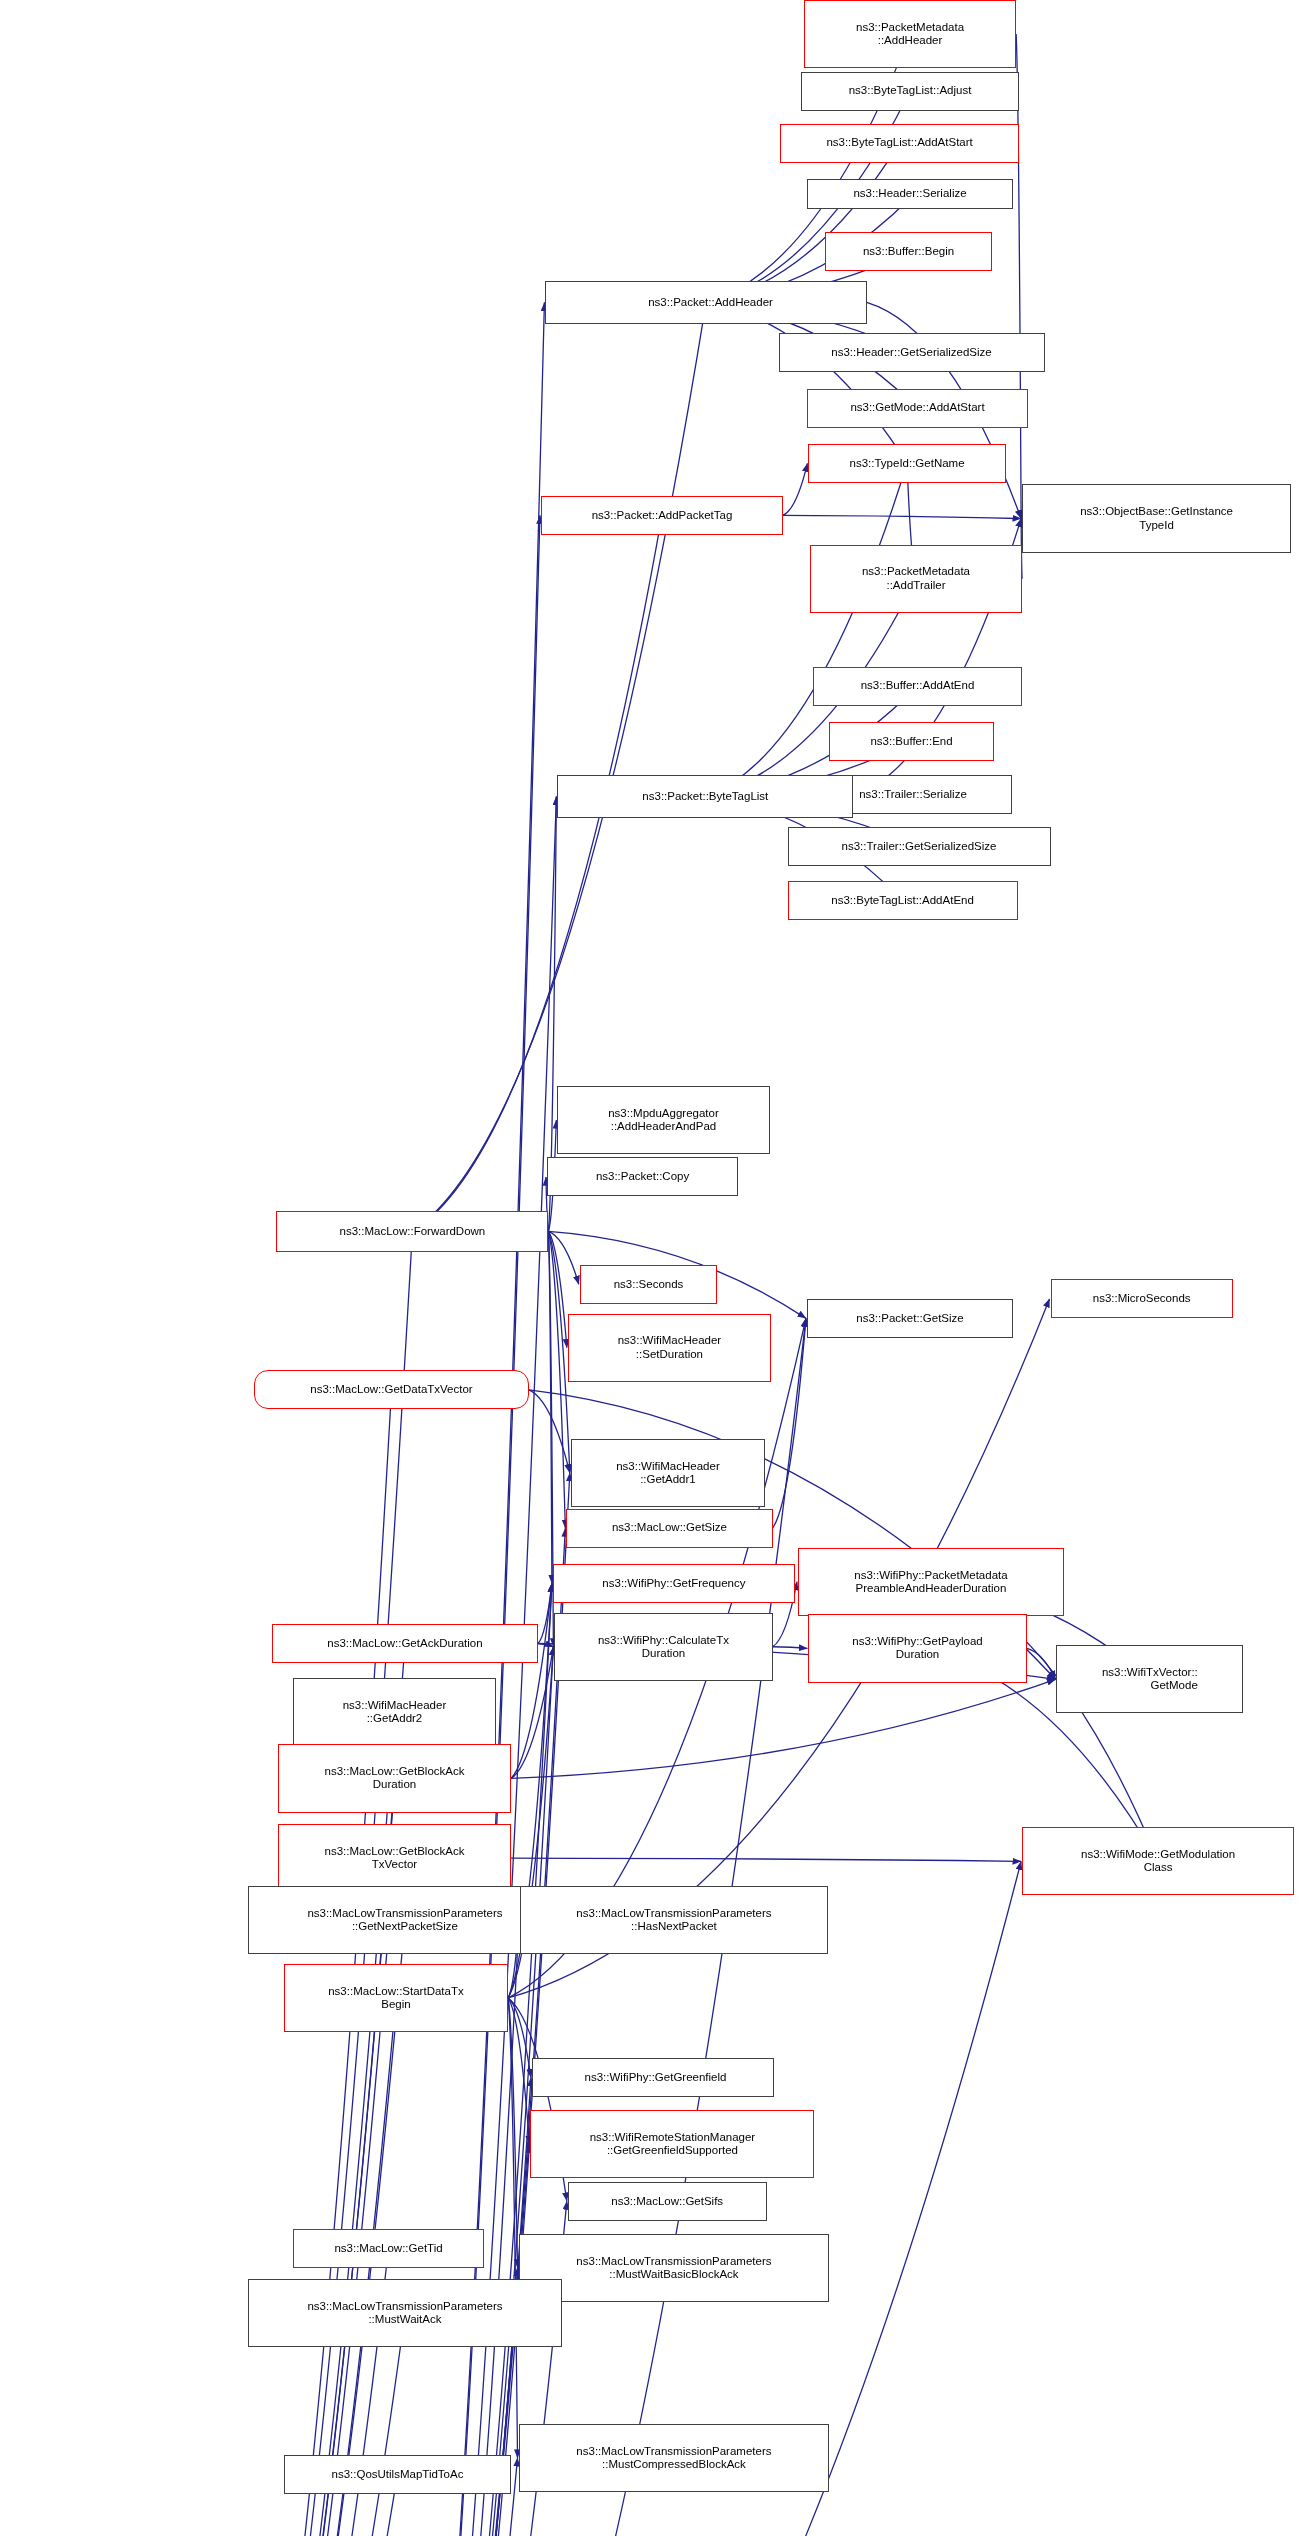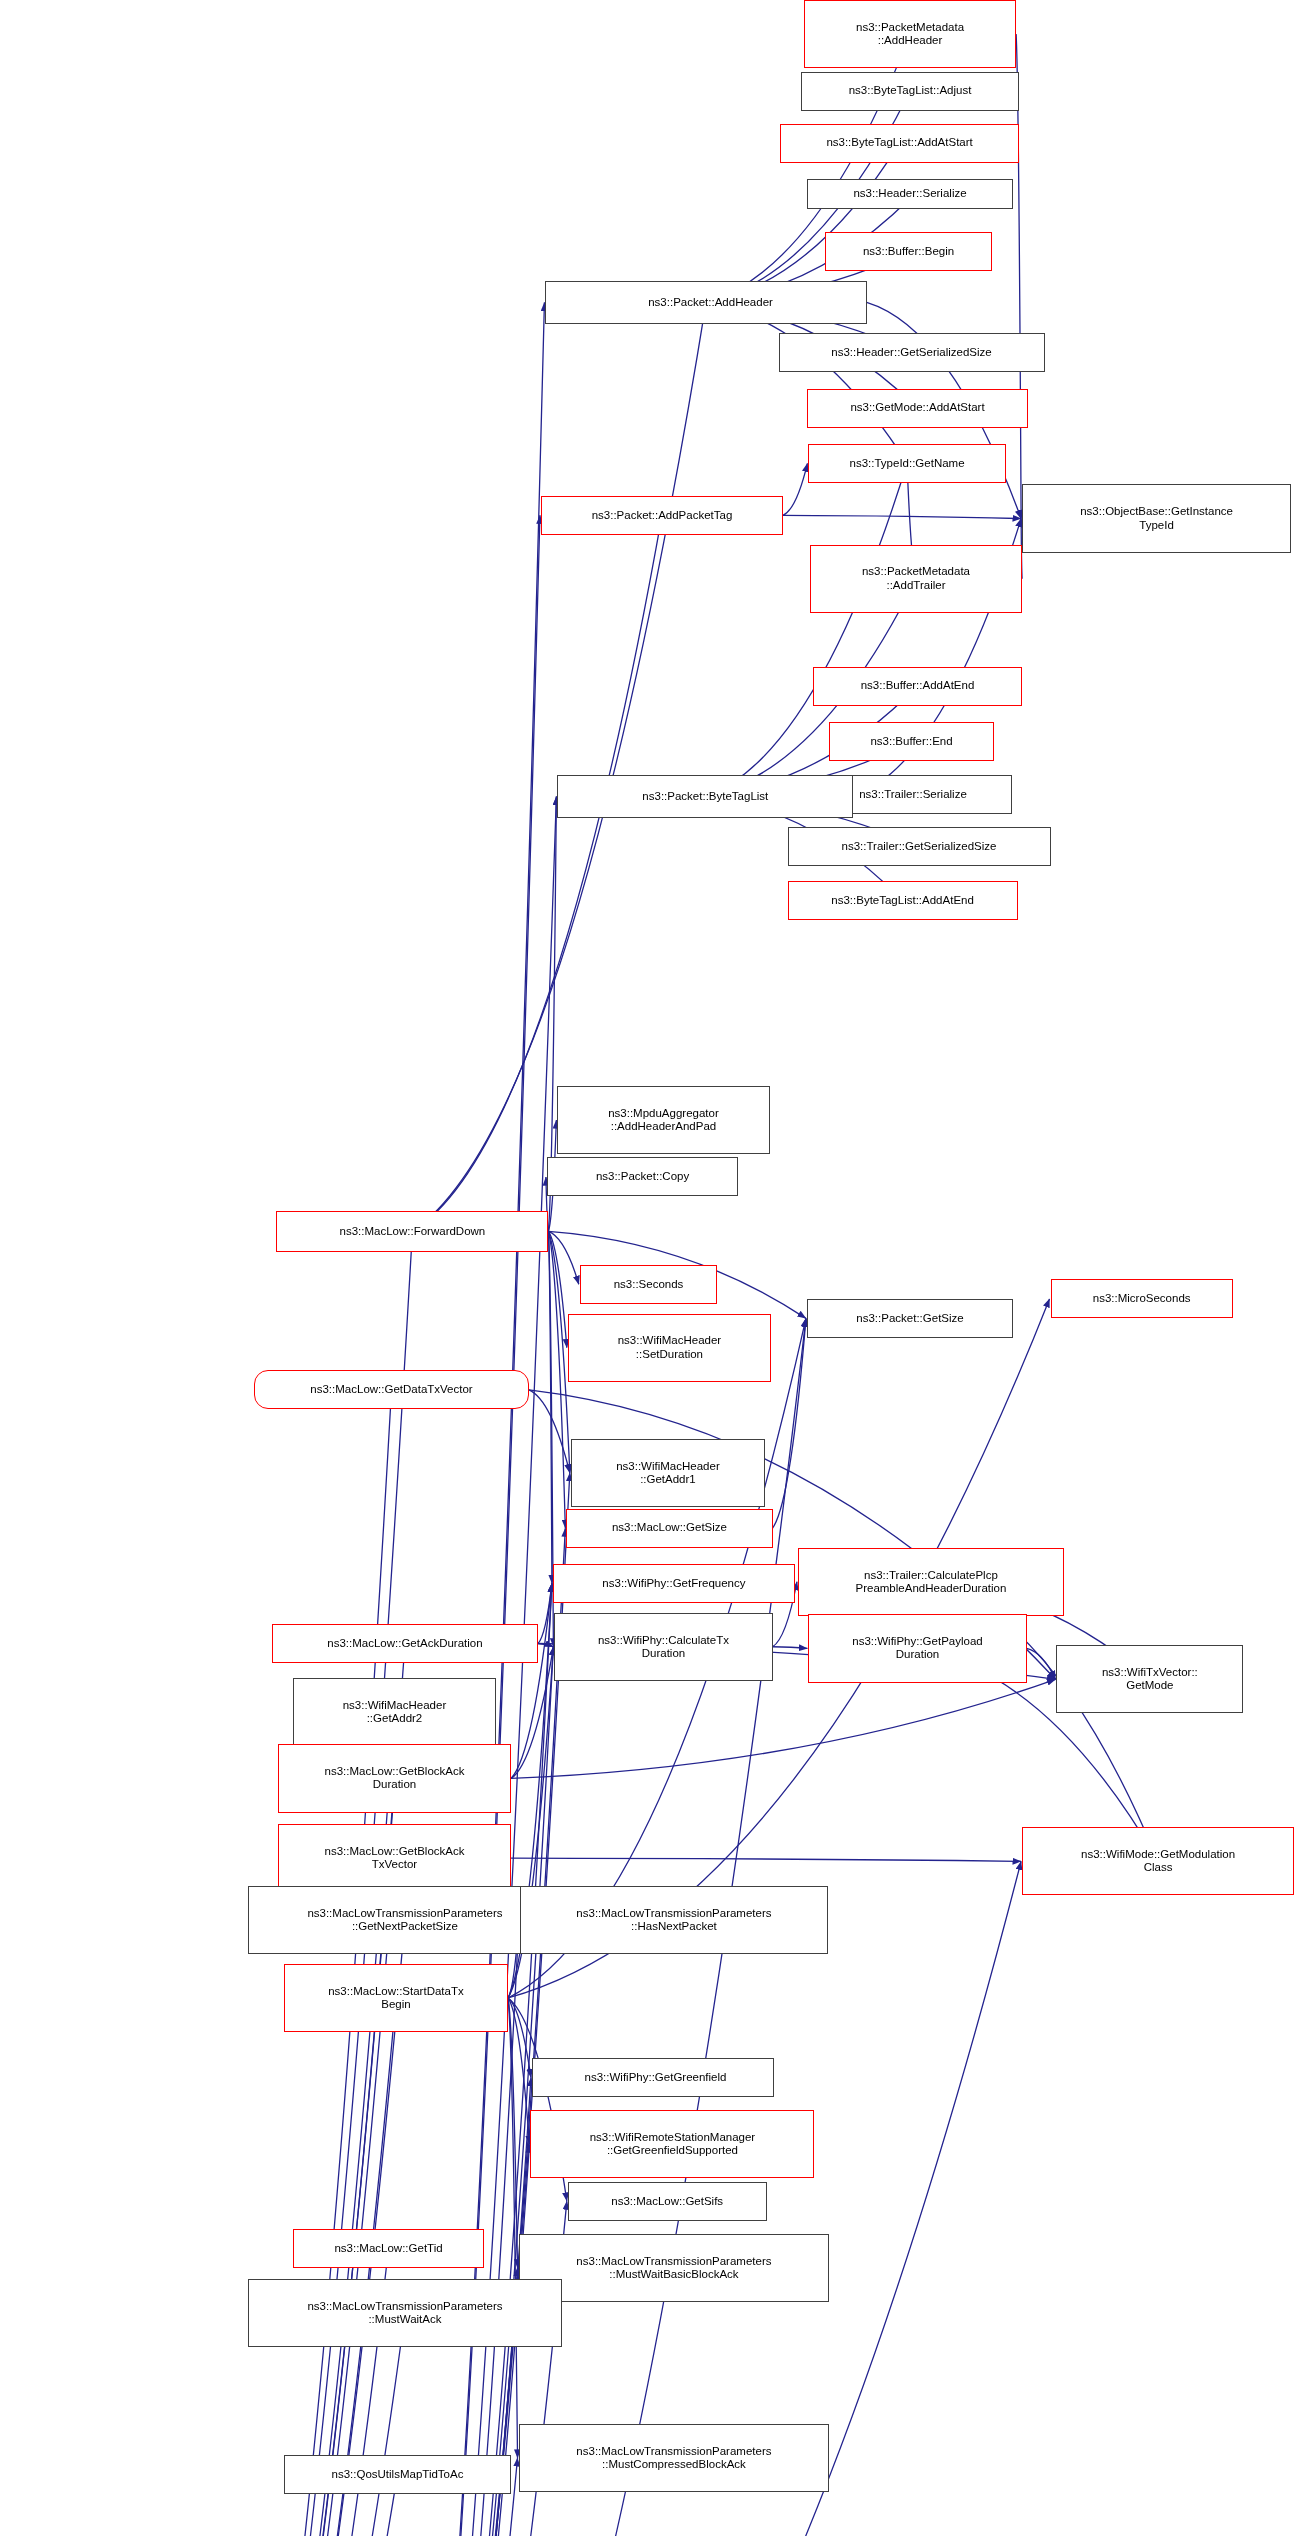--- a/index.html
+++ b/index.html
@@ -151,27 +151,27 @@
       <div class="node red" style="left: 1050.51px; top: 1279.38px; width: 182.307px; height: 39.0154px;">ns3::MicroSeconds</div>
       <div class="node red" style="left: 276.449px; top: 1211.1px; width: 271.966px; height: 40.641px;">ns3::MacLow::ForwardDown</div>
       <div class="node red" style="left: 579.795px; top: 1264.75px; width: 137.477px; height: 39.0154px;">ns3::Seconds</div>
       <div class="node red" style="left: 567.841px; top: 1313.52px; width: 203.227px; height: 68.2769px;">ns3::WifiMacHeader
 ::SetDuration</div>
       <div class="node red" style="left: 254.034px; top: 1370.42px; width: 274.955px; height: 39.0154px; border-radius: 14px;">ns3::MacLow::GetDataTxVector</div>
       <div class="node black" style="left: 570.83px; top: 1438.69px; width: 194.261px; height: 68.2769px;">ns3::WifiMacHeader
 ::GetAddr1</div>
       <div class="node red" style="left: 566.347px; top: 1508.59px; width: 206.216px; height: 39.0154px;">ns3::MacLow::GetSize</div>
       <div class="node red" style="left: 552.898px; top: 1563.87px; width: 242.08px; height: 39.0154px;">ns3::WifiPhy::GetFrequency</div>
-      <div class="node red" style="left: 797.966px; top: 1547.61px; width: 265.989px; height: 68.2769px;">ns3::Trailer::CalculatePlcp
+      <div class="node red" style="left: 797.966px; top: 1547.61px; width: 265.989px; height: 68.2769px;">ns3::WifiPhy::PacketMetadata
 PreambleAndHeaderDuration</div>
       <div class="node black" style="left: 554.392px; top: 1612.64px; width: 218.17px; height: 68.2769px;">ns3::WifiPhy::CalculateTx
 Duration</div>
       <div class="node red" style="left: 808.426px; top: 1614.26px; width: 218.17px; height: 68.2769px;">ns3::WifiPhy::GetPayload
 Duration</div>
-      <div class="node black" style="left: 1056.48px; top: 1645.15px; width: 186.79px; height: 68.2769px;">ns3::WifiTxVector::
+      <div class="node black" style="left: 1056.48px; top: 1645.15px; width: 186.79px; height: 68.2769px; text-align: right;">ns3::WifiTxVector::
 GetMode</div>
       <div class="node red" style="left: 271.966px; top: 1624.02px; width: 265.989px; height: 39.0154px;">ns3::MacLow::GetAckDuration</div>
       <div class="node black" style="left: 292.886px; top: 1677.66px; width: 203.227px; height: 68.2769px;">ns3::WifiMacHeader
 ::GetAddr2</div>
       <div class="node red" style="left: 277.943px; top: 1744.31px; width: 233.114px; height: 68.2769px;">ns3::MacLow::GetBlockAck
 Duration</div>
       <div class="node red" style="left: 277.943px; top: 1823.97px; width: 233.114px; height: 68.2769px;">ns3::MacLow::GetBlockAck
 TxVector</div>
       <div class="node red" style="left: 1022.11px; top: 1827.22px; width: 271.966px; height: 68.2769px;">ns3::WifiMode::GetModulation
 Class</div>

